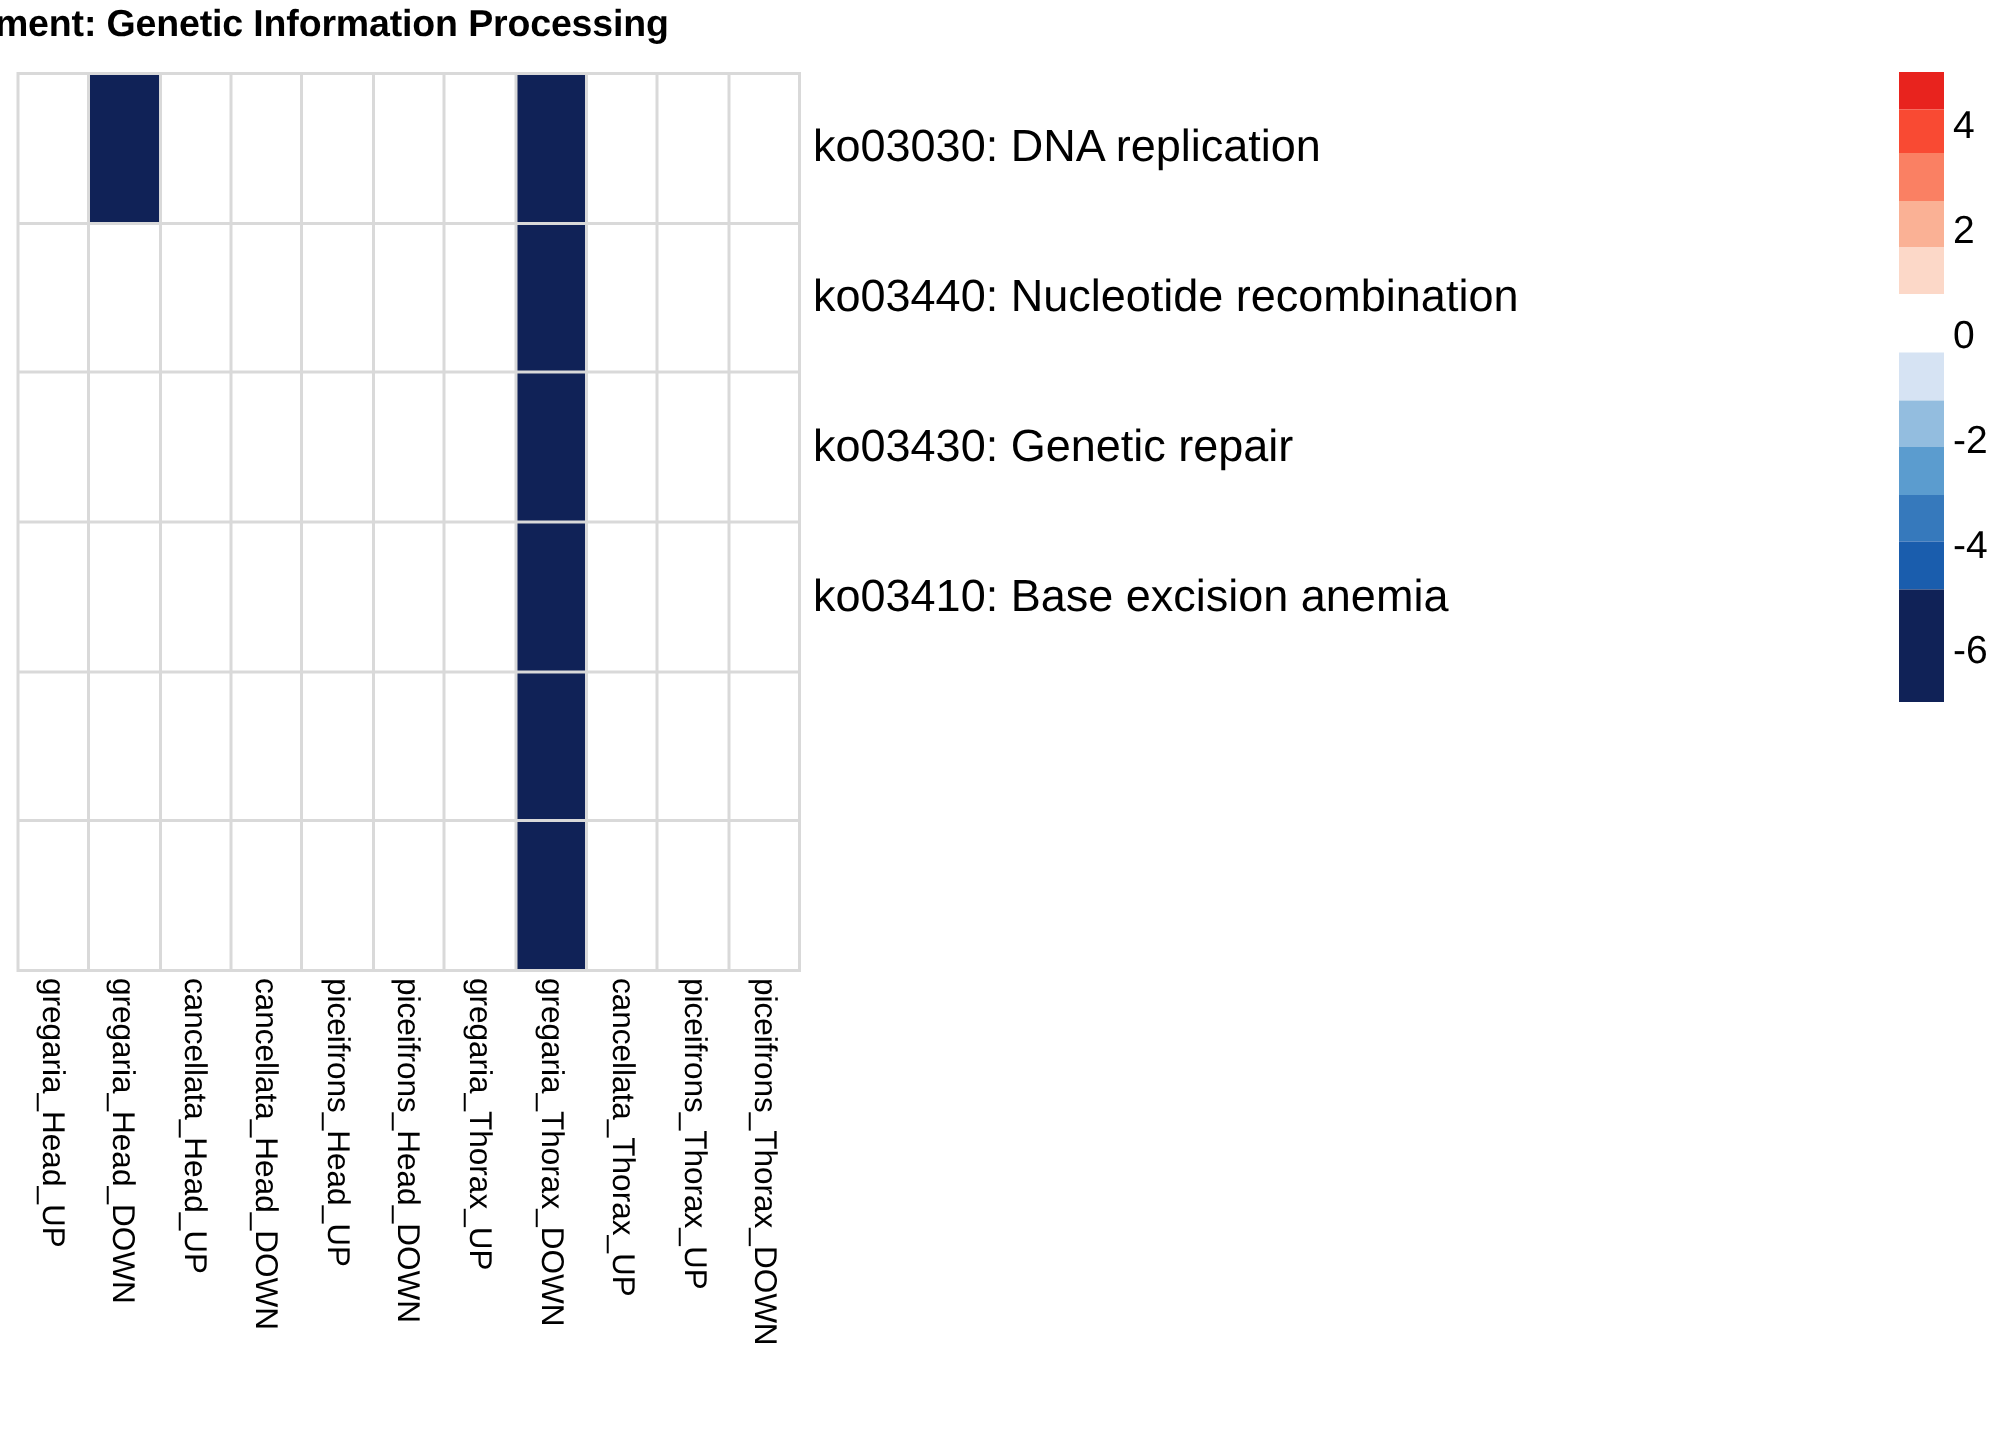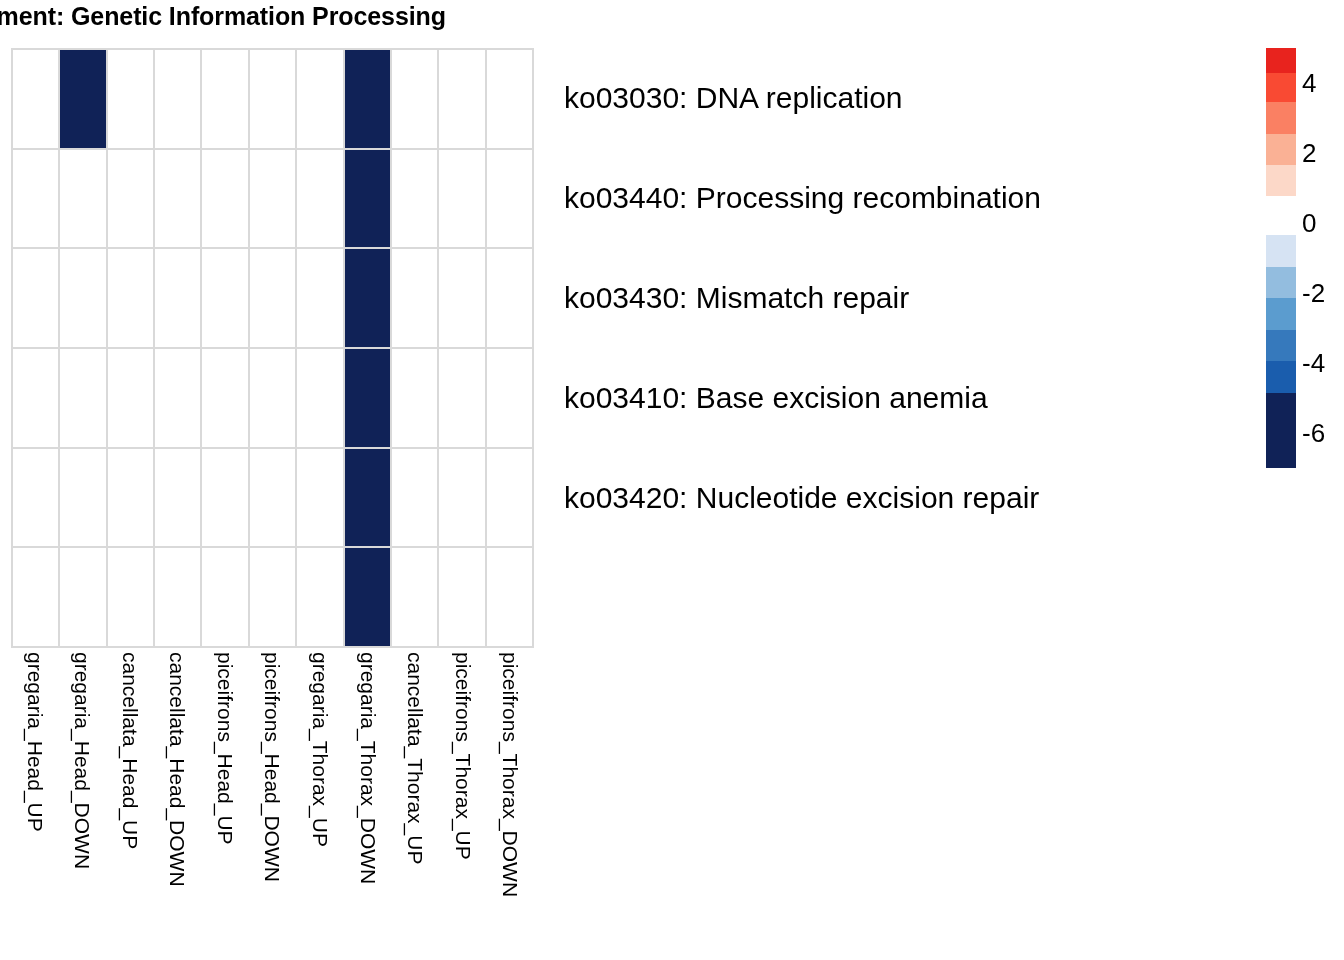--- a/index.html
+++ b/index.html
@@ -50,21 +50,21 @@
   }
   .hm-cell {
     background: #ffffff;
     width: 100%;
     height: 100%;
   }
 
   
   #row-labels {
     position: absolute;
-    left: 564px;
+    left: 542px;
     top: 48px;
     width: 760px;
     height: 600px;
     display: grid;
     grid-template-rows: repeat(6, 1fr);
     align-items: center;
   }
   .row-label {
     font-size: 30px;
     color: #000000;
@@ -206,24 +206,23 @@
       <div class="hm-cell" style="background: rgb(255, 255, 255);"></div>
       <div class="hm-cell" style="background: rgb(16, 34, 87);"></div>
       <div class="hm-cell" style="background: rgb(255, 255, 255);"></div>
       <div class="hm-cell" style="background: rgb(255, 255, 255);"></div>
       <div class="hm-cell" style="background: rgb(255, 255, 255);"></div>
     </div>
 </div>
 
 <div id="row-labels">
     <div class="row-label">ko03030: DNA replication</div>
-    <div class="row-label">ko03440: Processing recombination</div>
-    <div class="row-label">ko03430: Mismatch repair</div>
+    <div class="row-label">ko03440: Nucleotide recombination</div>
+    <div class="row-label">ko03430: Genetic repair</div>
     <div class="row-label">ko03410: Base excision anemia</div>
-    <div class="row-label">ko03420: Nucleotide excision repair</div>
   </div>
 
 <div id="col-labels">
     <div class="col-label-slot">
       <div class="col-label">gregaria_Head_UP</div>
     </div>
     <div class="col-label-slot">
       <div class="col-label">gregaria_Head_DOWN</div>
     </div>
     <div class="col-label-slot">

